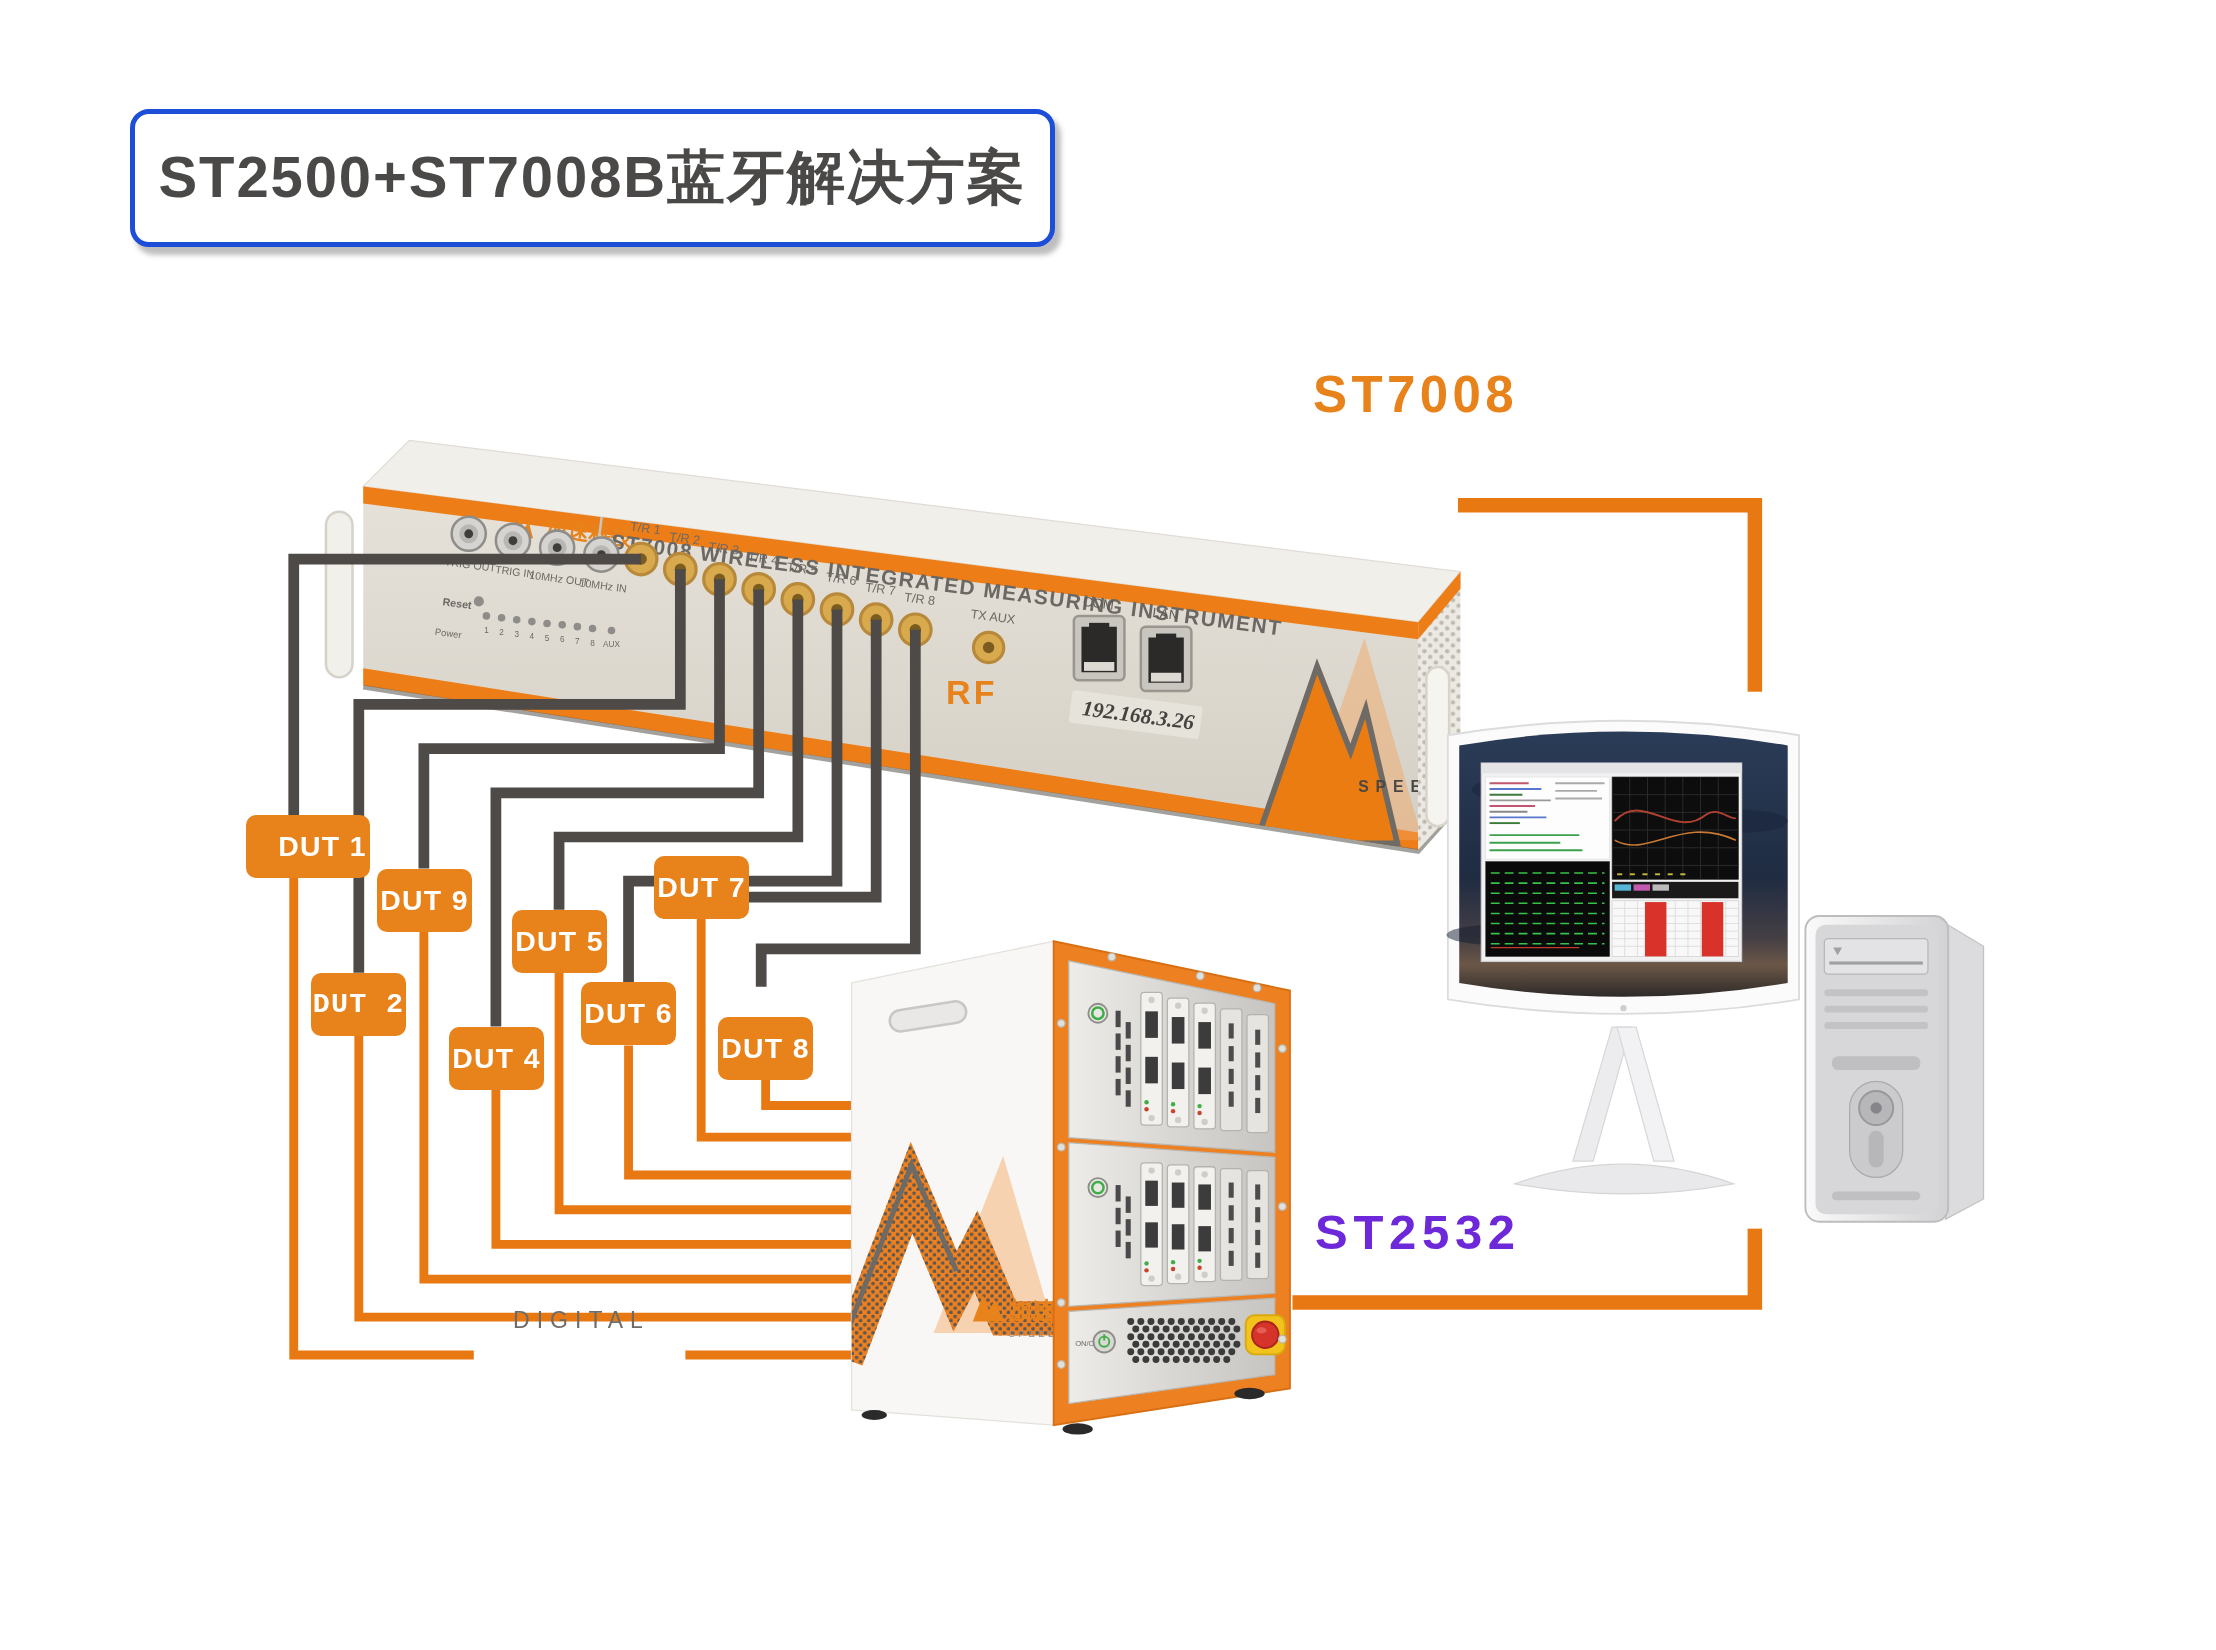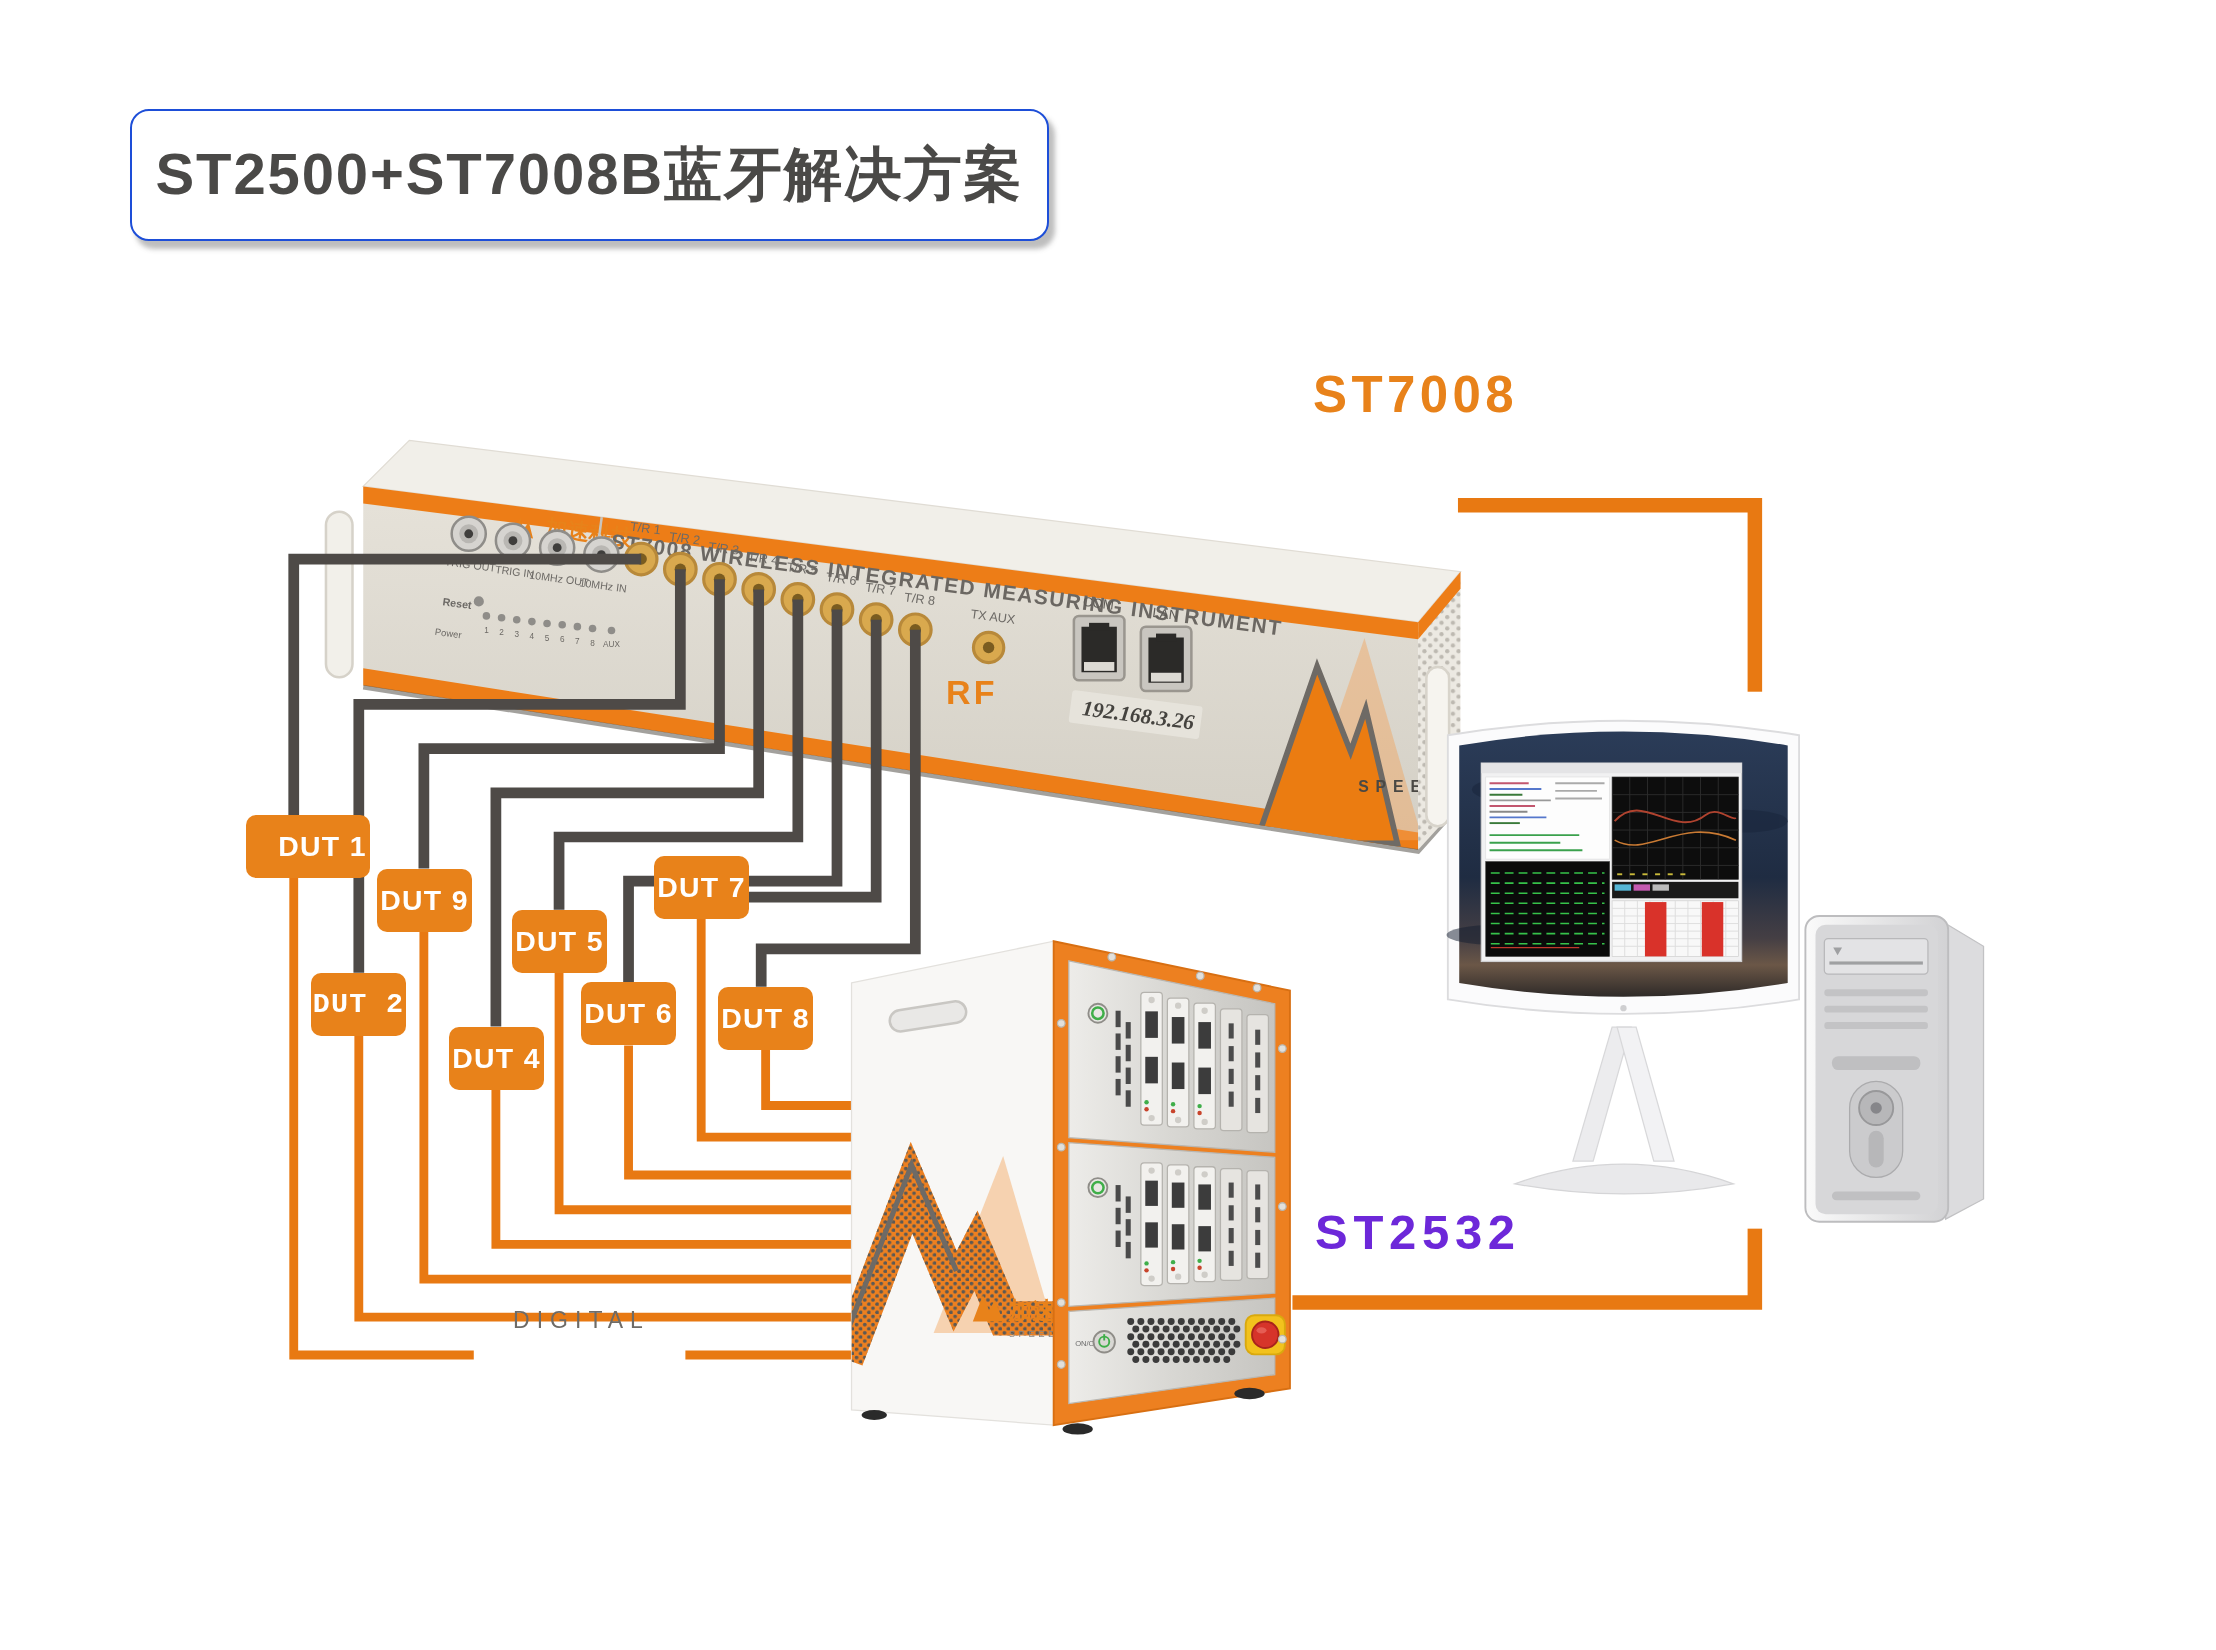--- a/index.html
+++ b/index.html
@@ -1,21 +1,21 @@
 <!DOCTYPE html>
 <html style="font-size:10px"><head>
 <meta charset="utf-8">
 <style>
   html,body{margin:0;padding:0;background:#ffffff;}
   .canvas{position:relative;width:2216px;height:1650px;background:#ffffff;overflow:hidden;
           font-family:"Liberation Sans", sans-serif;}
   svg.diagram{position:absolute;left:0;top:0;width:2216px;height:1650px;}
   .overlay{position:absolute;white-space:nowrap;}
   .banner{left:130px;top:109px;width:915px;height:128px;background:#ffffff;
-          border:2px solid #1d4ed8;border-radius:19px;
+          border:5px solid #1d4ed8;border-radius:19px;
           box-shadow:5.7px 7.6px 5px rgba(110,110,110,.45);
           display:flex;align-items:center;justify-content:center;}
   .banner-text{font-size:58px;font-weight:bold;color:#4A4947;letter-spacing:1.9px;}
   .callout{font-weight:bold;}
   .co-st7008{left:1313px;top:365px;font-size:51px;color:#E8821A;letter-spacing:4.4px;}
   .co-st2532{left:1315px;top:1204px;font-size:49px;color:#6d28d9;letter-spacing:5.7px;}
   .co-rf{left:946px;top:673px;font-size:34px;color:#E8821A;letter-spacing:3.2px;}
   .co-digital{left:476px;top:1307px;width:211px;text-align:center;font-size:23px;
               color:#6E6B67;letter-spacing:7px;font-weight:normal;}
   .dut{position:absolute;width:95px;height:63px;background:#E8821A;border-radius:10px;
@@ -589,16 +589,16 @@
 <div class="overlay callout co-st2532">ST2532</div>
 <div class="overlay co-digital">DIGITAL</div>
 
 <div class="dut" style="left:246px;top:815px;padding-left:29px;">DUT 1</div>
 <div class="dut" style="left:311px;top:973px;font-family:Liberation Mono, monospace;">DUT 2</div>
 <div class="dut" style="left:377px;top:869px;">DUT 9</div>
 <div class="dut" style="left:449px;top:1027px;">DUT 4</div>
 <div class="dut" style="left:512px;top:910px;">DUT 5</div>
 <div class="dut" style="left:581px;top:982px;">DUT 6</div>
 <div class="dut" style="left:654px;top:856px;">DUT 7</div>
-<div class="dut" style="left:718px;top:987px;">DUT 8</div>
+<div class="dut" style="left:718px;top:1017px;">DUT 8</div>
 
 </div>
 
 
 </body></html>

